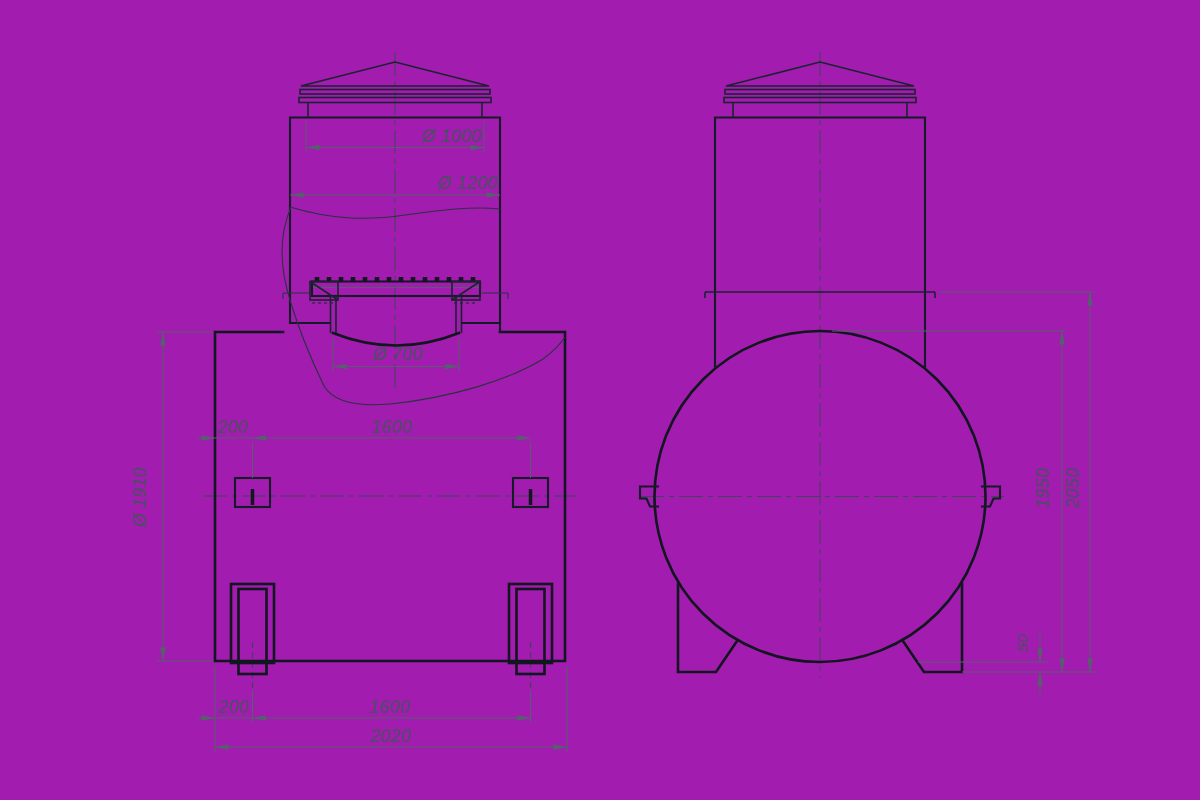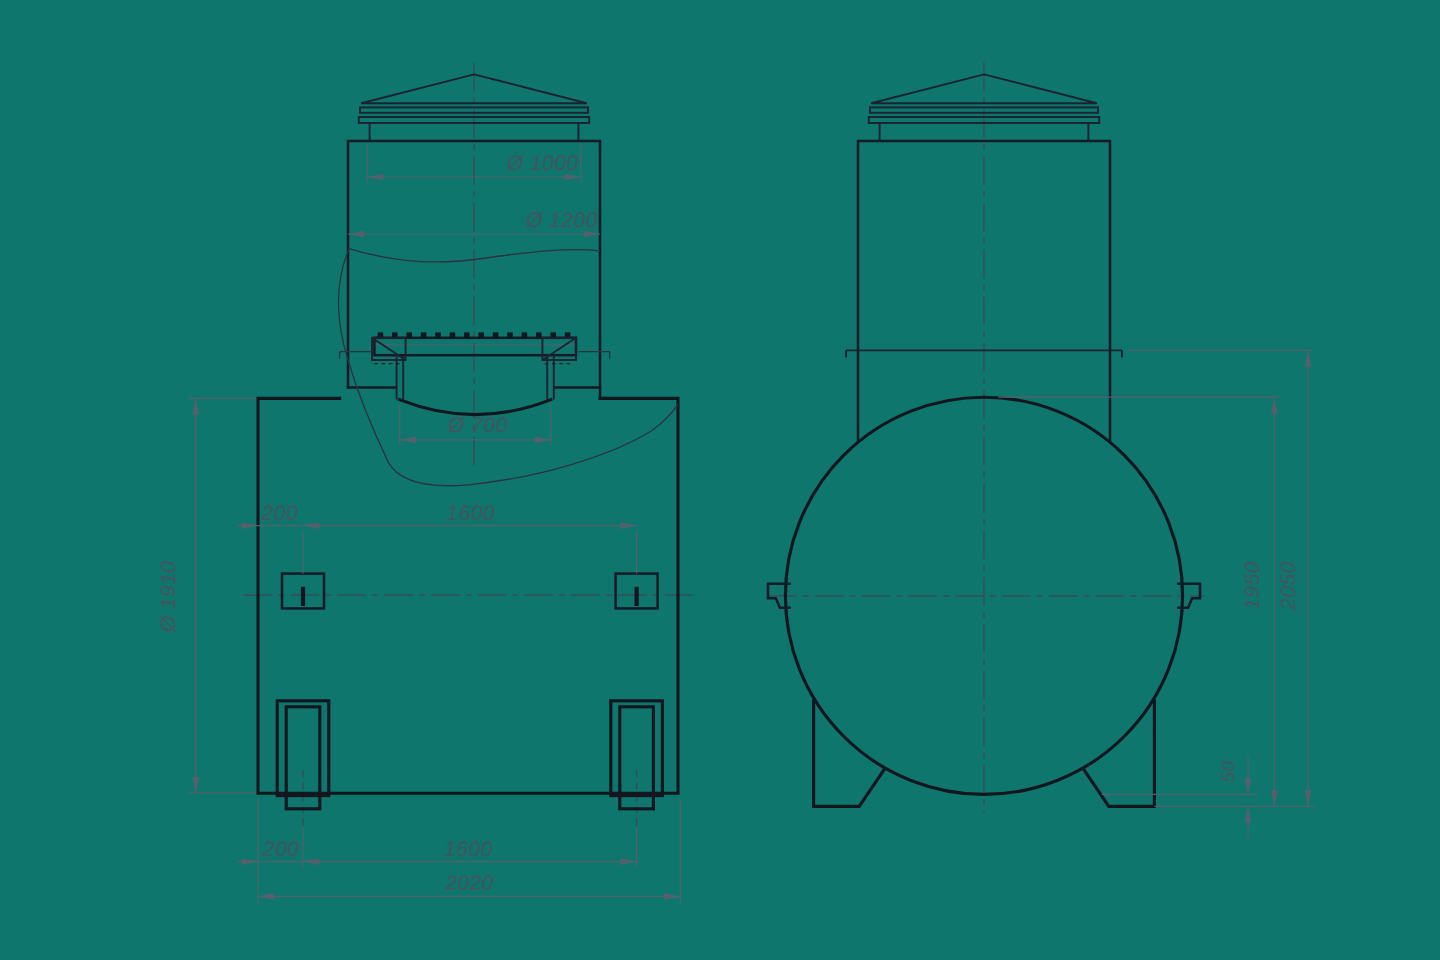--- a/index.html
+++ b/index.html
@@ -1,16 +1,16 @@
 <!DOCTYPE html>
 <html><head>
 <meta charset="utf-8">
 <style>
   html,body{margin:0;padding:0;background:#d5eef2;}
-  .stage{width:1200px;height:800px;position:relative;background:#0f766e;overflow:hidden;}
+  .stage{width:1200px;height:800px;position:relative;background:#a21caf;overflow:hidden;}
   svg{display:block;}
   .outline{stroke:#12161f;stroke-width:2.6;fill:none;stroke-linecap:square;}
   .med{stroke:#151b26;stroke-width:2.1;fill:none;stroke-linecap:square;}
   .light{stroke:#1b2330;stroke-width:1.6;fill:none;}
   .thin{stroke:#2a3340;stroke-width:1.1;fill:none;}
   .center{stroke:#3c4754;stroke-width:1;fill:none;stroke-dasharray:24 5 5 5;}
   .centershort{stroke:#3c4754;stroke-width:1.1;fill:none;stroke-dasharray:6 4;}
   .dimline{stroke:#54616d;stroke-width:1;fill:none;}
   .hidden-dash{stroke:#1b2330;stroke-width:1;fill:none;stroke-dasharray:3 3;}
   .arr{fill:#54616d;stroke:none;}

